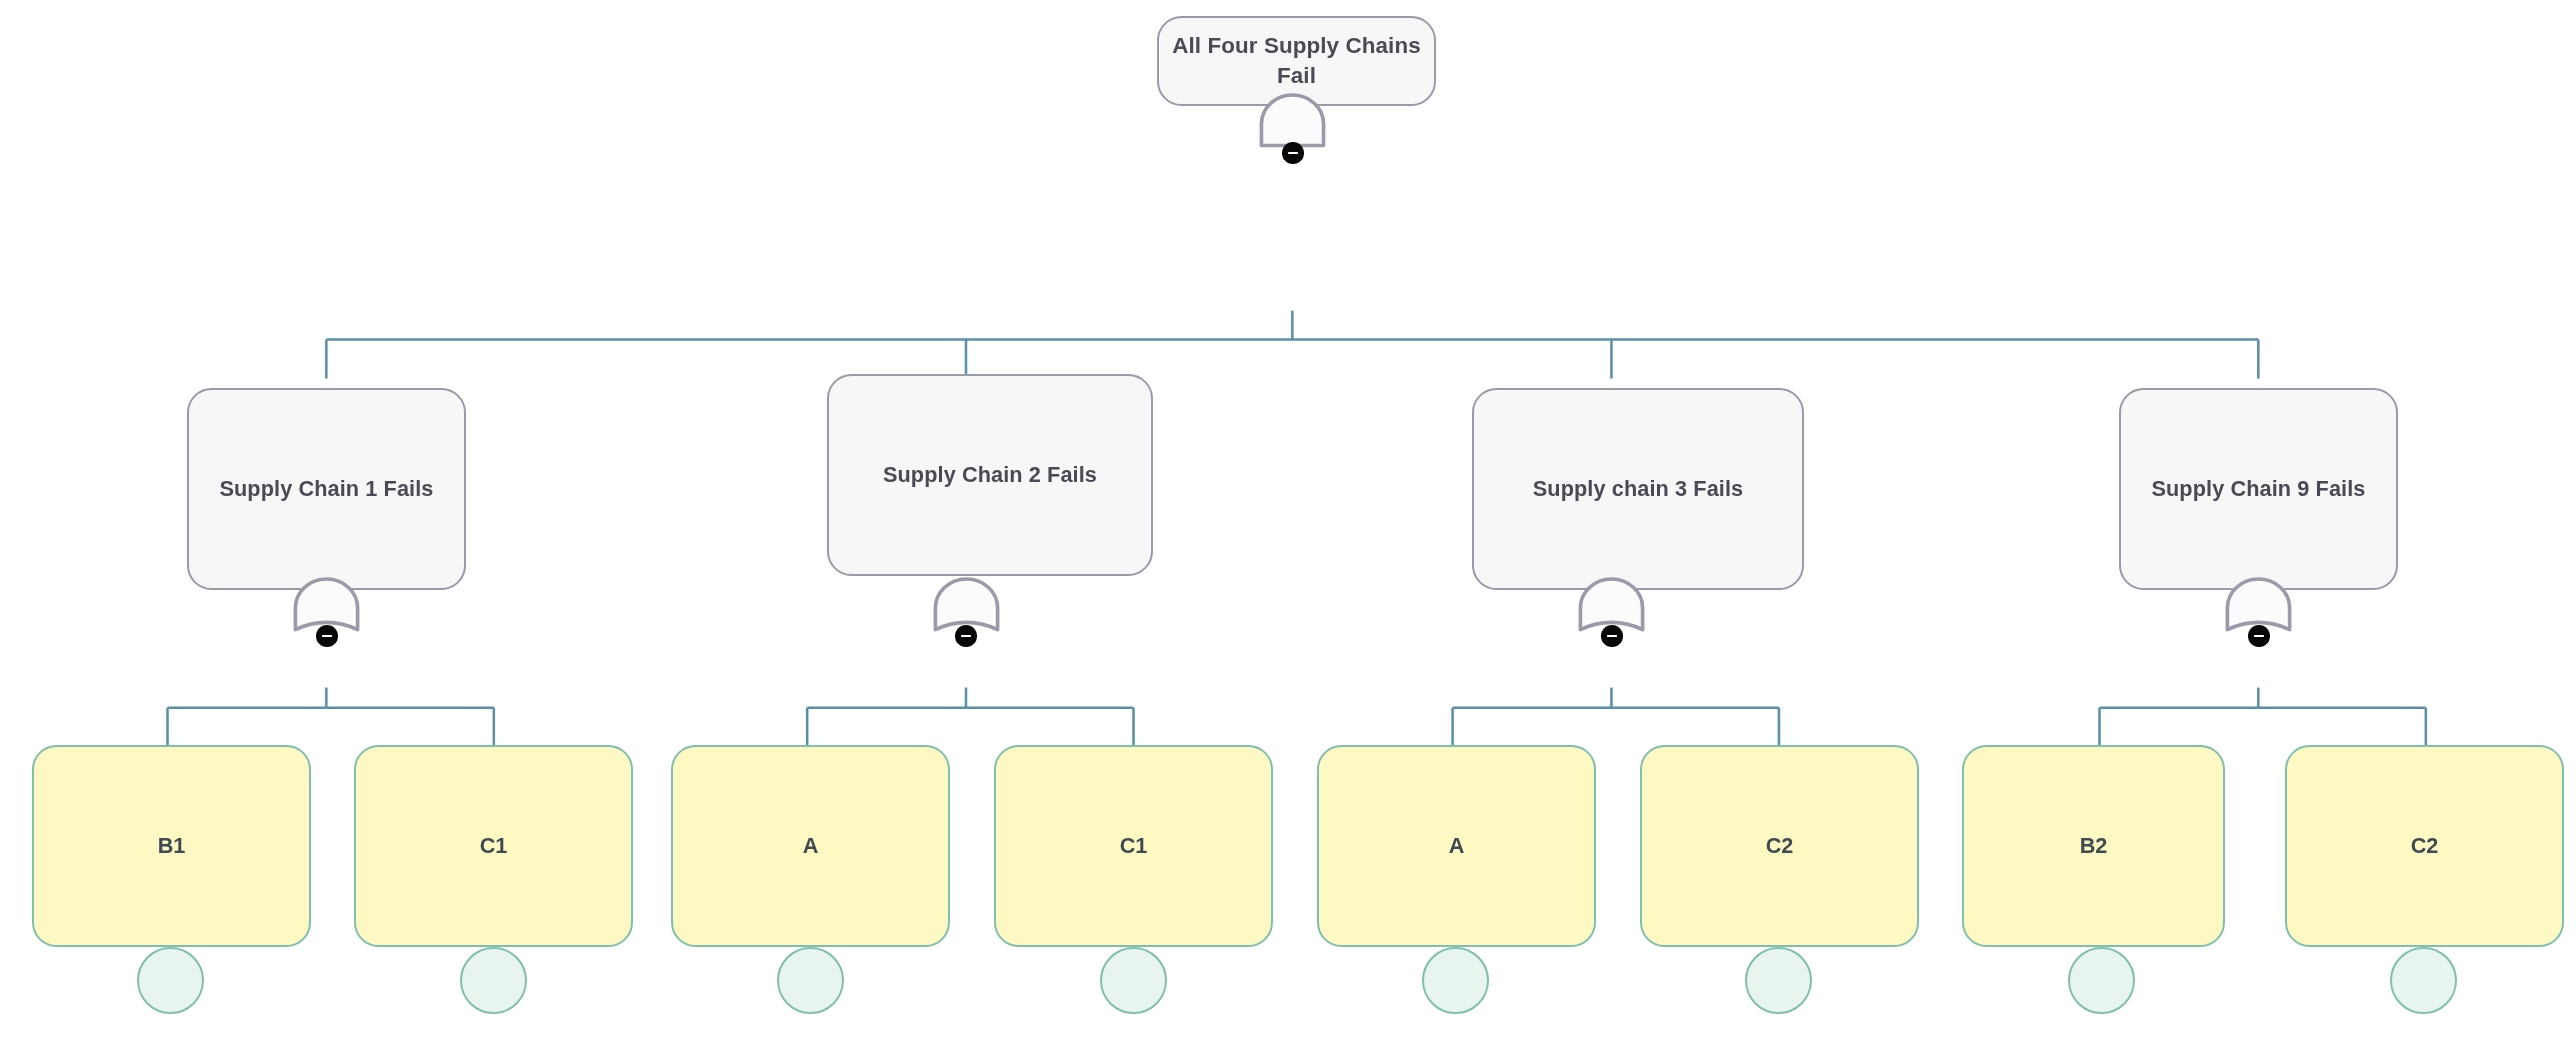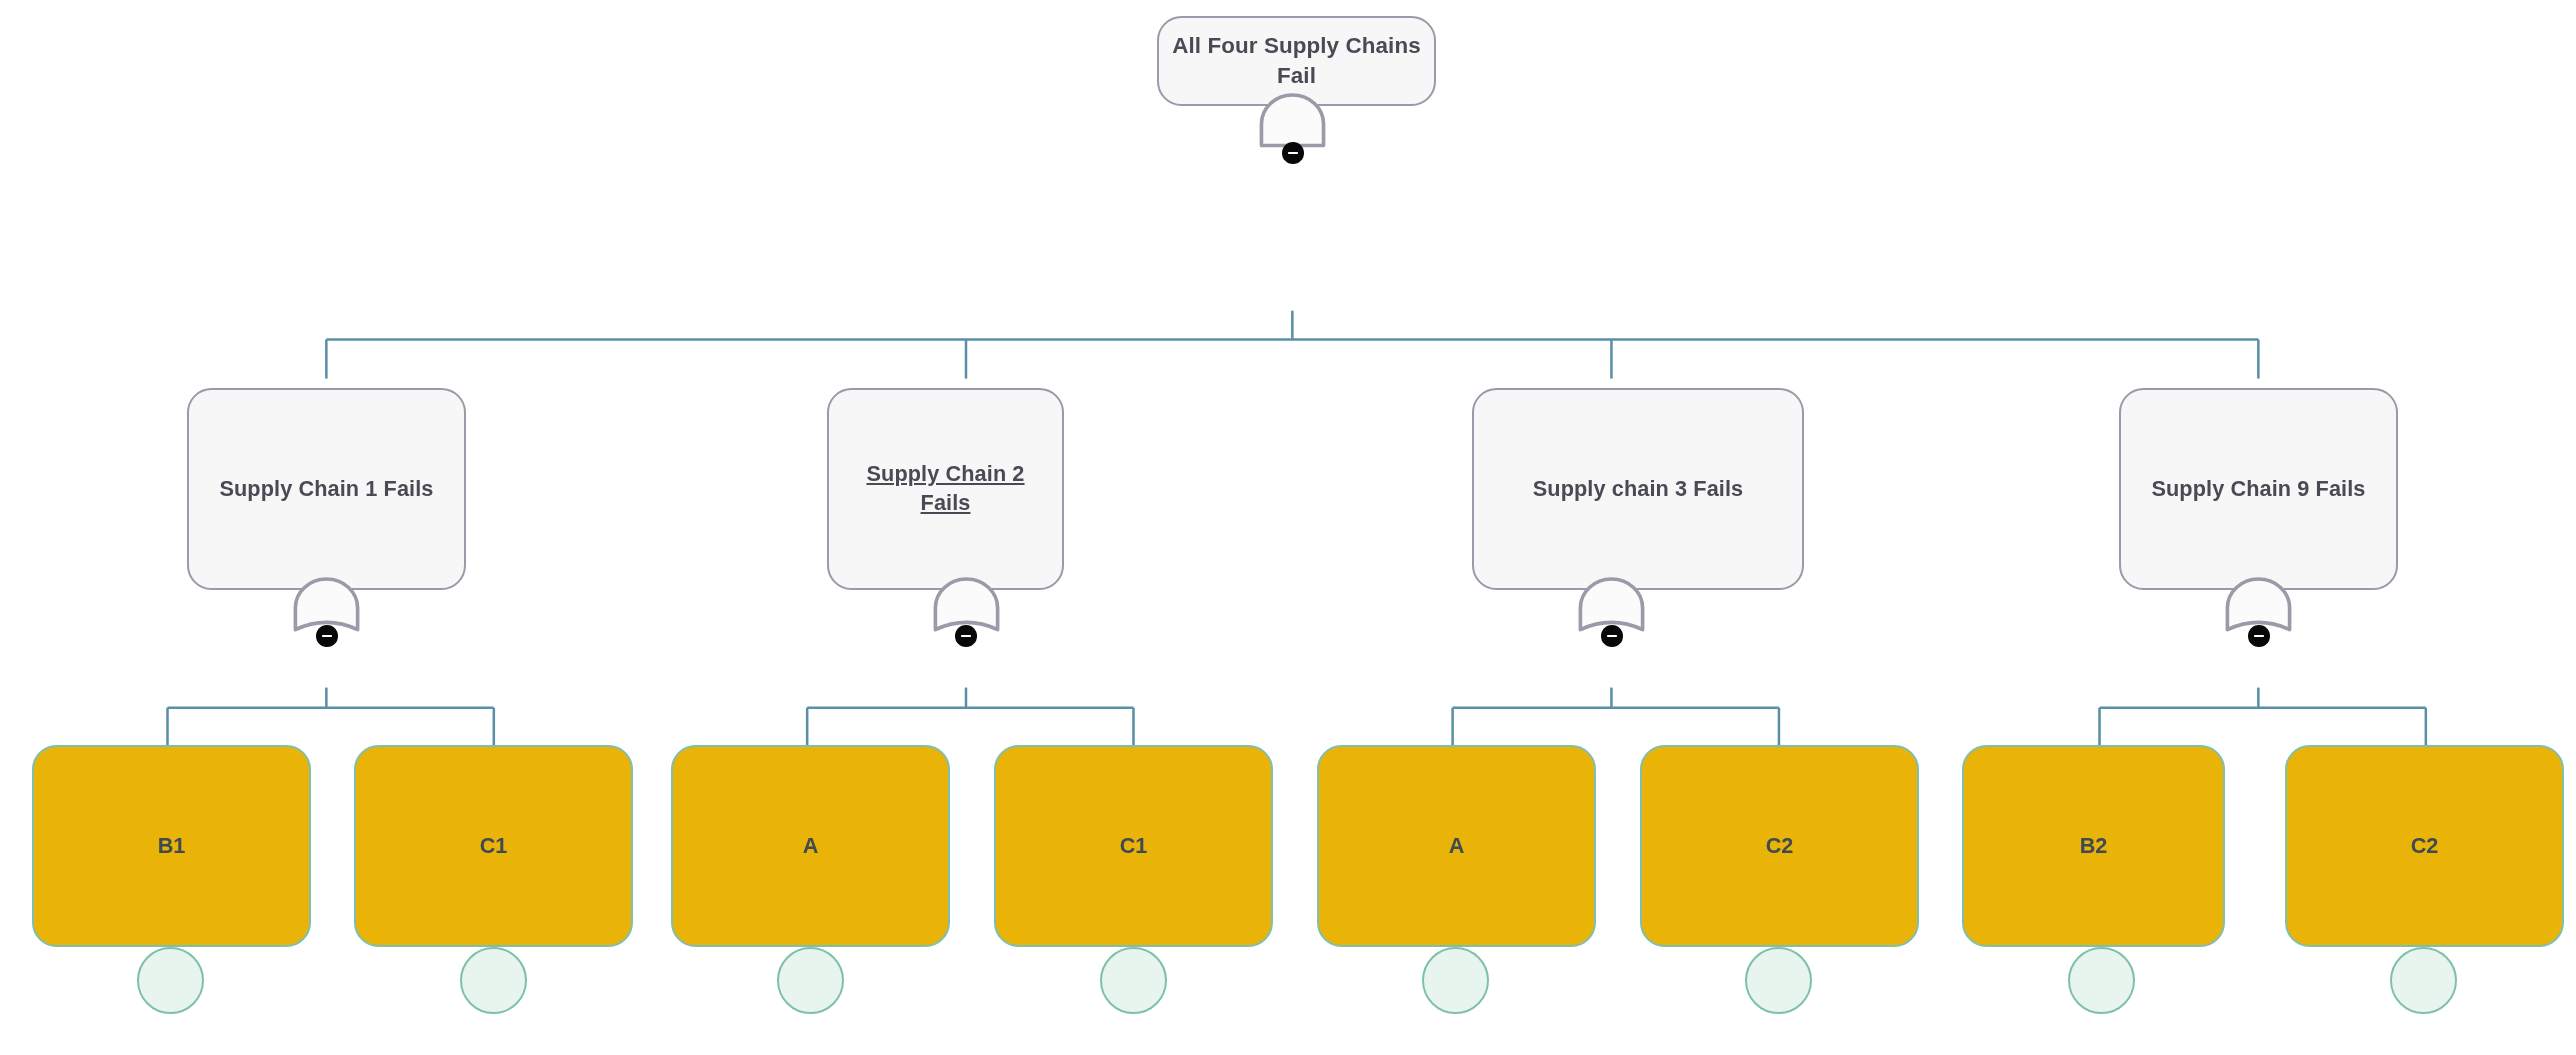--- a/index.html
+++ b/index.html
@@ -27,21 +27,21 @@
     line-height:1.32;
     letter-spacing:0.1px;
     padding:0 10px;
     margin-top:10px;
   }
   .gate-box.top{font-size:22.4px;}
 
   
   .leaf-box{
     position:absolute;
-    background:#eab308;
+    background:#fef9c3;
     border:2.2px solid #7fbfae;
     border-radius:24.5px;
     box-sizing:border-box;
     display:flex;align-items:center;justify-content:center;
     color:#3f4b52;
     font-size:21.7px;
     font-weight:600;
   }
   
   .leaf-circle{
@@ -125,21 +125,21 @@
   <div class="gate-box" style="left:187px;top:378px;width:279px;height:202px;">Supply Chain 1 Fails</div>
   <div class="gate-glyph" style="left:288px;top:579px;width:77px;height:55px;">
     <svg width="77" height="55" viewBox="0 0 106 76">
       <path d="M10 70 L10 40 A43 40 0 0 1 96 40 L96 70 Q53 50 10 70 Z" fill="#fbfbfb" stroke="#9a9aa8" stroke-width="5" stroke-linejoin="round"></path>
     </svg>
   </div>
   <div class="collapse-btn" style="left:316px;top:625px;">
     <span class="dash"></span>
   </div>
 
-  <div class="gate-box" style="left:827px;top:378px;width:237px;height:202px;text-decoration:underline;">Supply Chain 2 Fails</div>
+  <div class="gate-box" style="left:827px;top:364px;width:326px;height:202px;">Supply Chain 2 Fails</div>
   <div class="gate-glyph" style="left:928px;top:579px;width:77px;height:55px;">
     <svg width="77" height="55" viewBox="0 0 106 76">
       <path d="M10 70 L10 40 A43 40 0 0 1 96 40 L96 70 Q53 50 10 70 Z" fill="#fbfbfb" stroke="#9a9aa8" stroke-width="5" stroke-linejoin="round"></path>
     </svg>
   </div>
   <div class="collapse-btn" style="left:955px;top:625px;">
     <span class="dash"></span>
   </div>
 
   <div class="gate-box" style="left:1472px;top:378px;width:332px;height:202px;">Supply chain 3 Fails</div>

